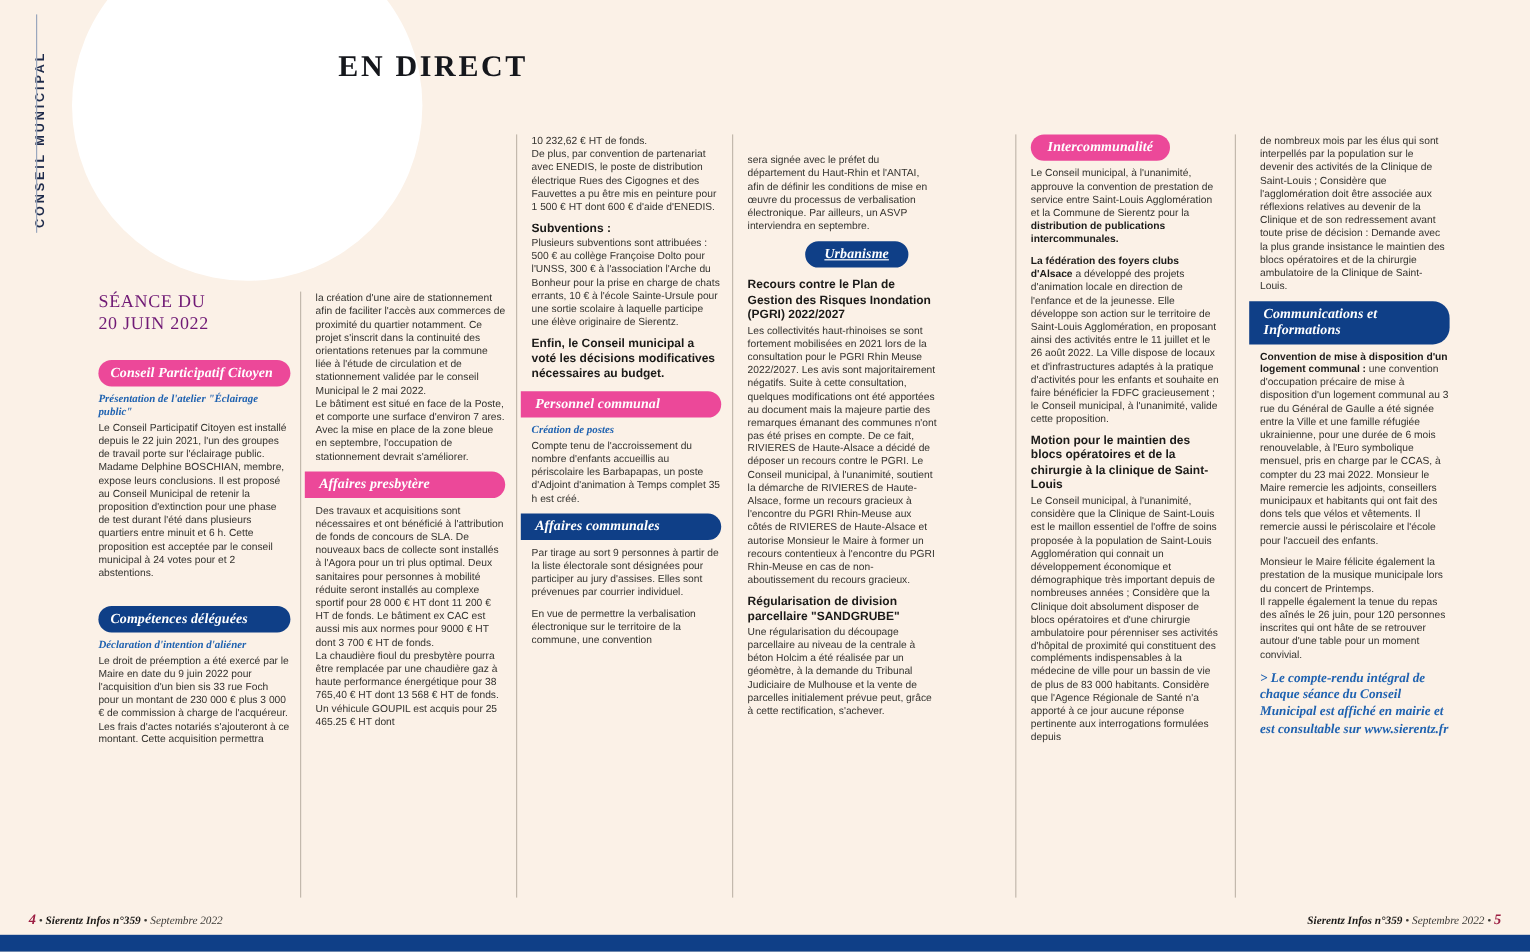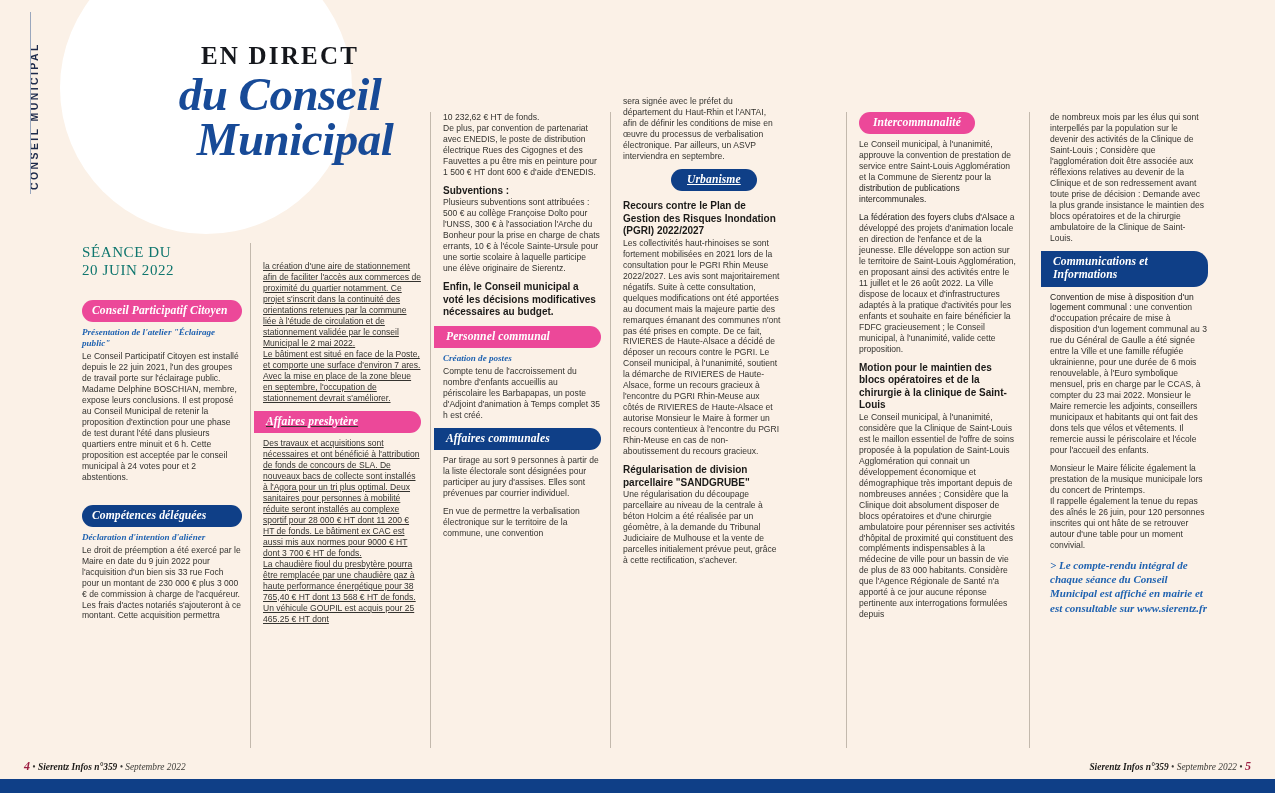--- a/index.html
+++ b/index.html
@@ -47,37 +47,38 @@
     left:60px;top:-58px;
     width:292px;height:292px;border-radius:50%;
     background:#ffffff;
   }
   .masthead{position:absolute;left:120px;top:42px;width:320px;text-align:center;}
   .masthead .kicker{
     font-family:"Liberation Serif", serif;
     font-size:25px;letter-spacing:2.2px;color:#15171c;
     font-weight:700;
     margin:0 0 2px 0;
+    text-align:right;
   }
   .masthead .big{
     font-family:"Liberation Serif", serif;
     font-style:italic;font-weight:700;
     font-size:47px;line-height:0.96;
     color:#174a97;
     letter-spacing:-0.5px;
   }
   .masthead .big .l2{display:block;margin-left:30px;}
 
   
   .seance{
     position:absolute;left:82px;top:243px;width:160px;
     font-family:"Liberation Serif", serif;
     font-size:15px;line-height:1.22;
     letter-spacing:0.6px;
-    color:#0f766e;
+    color:#701a75;
   }
 
   
   .col{
     position:absolute;top:0;
     font-size:8.55px;
     line-height:1.285;
     color:#34332f;
     text-align:left;
   }
@@ -114,21 +115,21 @@
     line-height:1.18;
     margin:0 0 2px 0;
   }
   .bold-head{
     font-weight:700;
     color:#1b1a18;
     font-size:10px;
     line-height:1.25;
     margin:0;
   }
-  .b{font-weight:400;color:#1b1a18;}
+  .b{font-weight:700;color:#1b1a18;}
   .gap{height:7px;}
 
   .closing{
     font-family:"Liberation Serif", serif;
     font-style:italic;font-weight:700;
     color:#1f62b0;
     font-size:11px;line-height:1.3;
   }
 
   
@@ -154,24 +155,20 @@
 <div class="page">
 
   <div class="side-label">
     <span>CONSEIL MUNICIPAL</span>
   </div>
   <div class="side-rule"></div>
 
   <div class="circle"></div>
   <div class="masthead">
     <div class="kicker">EN DIRECT</div>
-    <div class="big">
-      <span>du Conseil</span>
-      <span class="l2">Municipal</span>
-    </div>
   </div>
 
   <div class="seance">
     <div>SÉANCE DU</div>
     <div>20 JUIN 2022</div>
   </div>
 
   <div class="col" style="left:82px;top:300px;width:160px;">
     <div class="pill red round">Conseil Participatif Citoyen</div>
     <div class="subhead">Présentation de l'atelier "Éclairage public"</div>
@@ -179,21 +176,21 @@
 
     <div style="height:22px"></div>
 
     <div class="pill blue round">Compétences déléguées</div>
     <div class="subhead">Déclaration d'intention d'aliéner</div>
     <p class="txt">Le droit de préemption a été exercé par le Maire en date du 9 juin 2022 pour l'acquisition d'un bien sis 33 rue Foch pour un montant de 230 000 € plus 3 000 € de commission à charge de l'acquéreur. Les frais d'actes notariés s'ajouteront à ce montant. Cette acquisition permettra</p>
   </div>
 
   <div class="rule" style="left:250px;top:243px;height:505px;"></div>
 
-  <div class="col" style="left:263px;top:261px;width:158px;text-decoration:underline;">
+  <div class="col" style="left:263px;top:243px;width:158px;">
     <p class="txt">la création d'une aire de stationnement afin de faciliter l'accès aux commerces de proximité du quartier notamment. Ce projet s'inscrit dans la continuité des orientations retenues par la commune liée à l'étude de circulation et de stationnement validée par le conseil Municipal le 2 mai 2022.</p>
     <p class="txt">Le bâtiment est situé en face de la Poste, et comporte une surface d'environ 7 ares. Avec la mise en place de la zone bleue en septembre, l'occupation de stationnement devrait s'améliorer.</p>
     <div class="gap"></div>
     <div class="pill red" style="margin-left:-9px;padding-left:12px;">Affaires presbytère</div>
     <p class="txt">Des travaux et acquisitions sont nécessaires et ont bénéficié à l'attribution de fonds de concours de SLA. De nouveaux bacs de collecte sont installés à l'Agora pour un tri plus optimal. Deux sanitaires pour personnes à mobilité réduite seront installés au complexe sportif pour 28 000 € HT dont 11 200 € HT de fonds. Le bâtiment ex CAC est aussi mis aux normes pour 9000 € HT dont 3 700 € HT de fonds.</p>
     <p class="txt">La chaudière fioul du presbytère pourra être remplacée par une chaudière gaz à haute performance énergétique pour 38 765,40 € HT dont 13 568 € HT de fonds.</p>
     <p class="txt">Un véhicule GOUPIL est acquis pour 25 465.25 € HT dont</p>
   </div>
 
   <div class="rule" style="left:430px;top:112px;height:636px;"></div>
@@ -212,21 +209,21 @@
     <p class="txt">Compte tenu de l'accroissement du nombre d'enfants accueillis au périscolaire les Barbapapas, un poste d'Adjoint d'animation à Temps complet 35 h est créé.</p>
     <div class="gap"></div>
     <div class="pill blue" style="margin-left:-9px;padding-left:12px;">Affaires communales</div>
     <p class="txt">Par tirage au sort 9 personnes à partir de la liste électorale sont désignées pour participer au jury d'assises. Elles sont prévenues par courrier individuel.</p>
     <div class="gap"></div>
     <p class="txt">En vue de permettre la verbalisation électronique sur le territoire de la commune, une convention</p>
   </div>
 
   <div class="rule" style="left:610px;top:112px;height:636px;"></div>
 
-  <div class="col" style="left:623px;top:96px;width:158px;">
+  <div class="col" style="left:623px;top:128px;width:158px;">
     <p class="txt">sera signée avec le préfet du département du Haut-Rhin et l'ANTAI, afin de définir les conditions de mise en œuvre du processus de verbalisation électronique. Par ailleurs, un ASVP interviendra en septembre.</p>
     <div class="gap"></div>
     <div class="pill blue round" style="margin-left:48px;width:auto;text-align:center;display:inline-block;padding:4px 16px 5px 16px;text-decoration:underline;">Urbanisme</div>
     <p class="bold-head" style="margin-top:4px;">Recours contre le Plan de Gestion des Risques Inondation (PGRI) 2022/2027</p>
     <p class="txt">Les collectivités haut-rhinoises se sont fortement mobilisées en 2021 lors de la consultation pour le PGRI Rhin Meuse 2022/2027. Les avis sont majoritairement négatifs. Suite à cette consultation, quelques modifications ont été apportées au document mais la majeure partie des remarques émanant des communes n'ont pas été prises en compte. De ce fait, RIVIERES de Haute-Alsace a décidé de déposer un recours contre le PGRI. Le Conseil municipal, à l'unanimité, soutient la démarche de RIVIERES de Haute-Alsace, forme un recours gracieux à l'encontre du PGRI Rhin-Meuse aux côtés de RIVIERES de Haute-Alsace et autorise Monsieur le Maire à former un recours contentieux à l'encontre du PGRI Rhin-Meuse en cas de non-aboutissement du recours gracieux.</p>
     <div class="gap"></div>
     <p class="bold-head">Régularisation de division parcellaire "SANDGRUBE"</p>
     <p class="txt">Une régularisation du découpage parcellaire au niveau de la centrale à béton Holcim a été réalisée par un géomètre, à la demande du Tribunal Judiciaire de Mulhouse et la vente de parcelles initialement prévue peut, grâce à cette rectification, s'achever.</p>
   </div>
 

